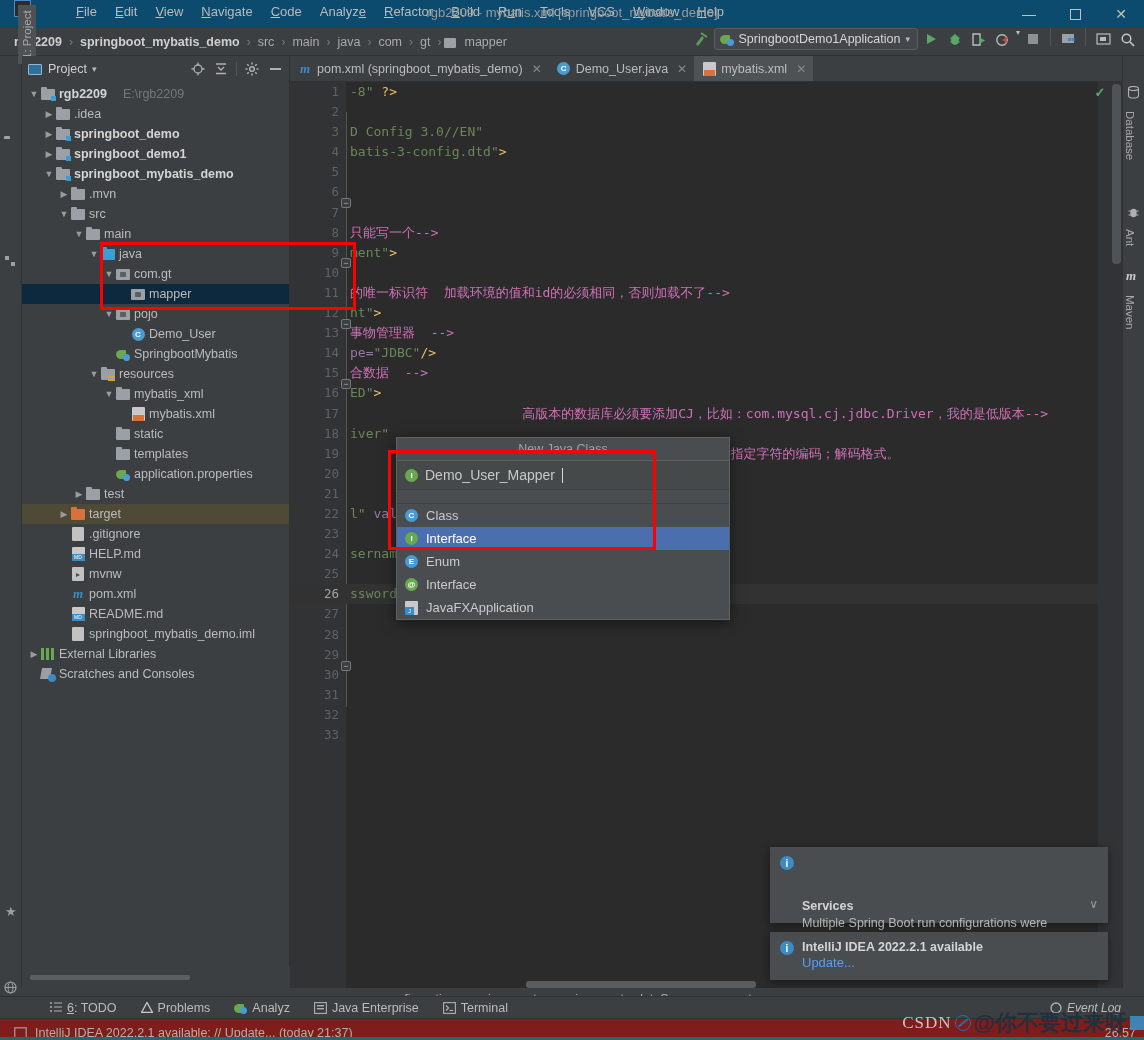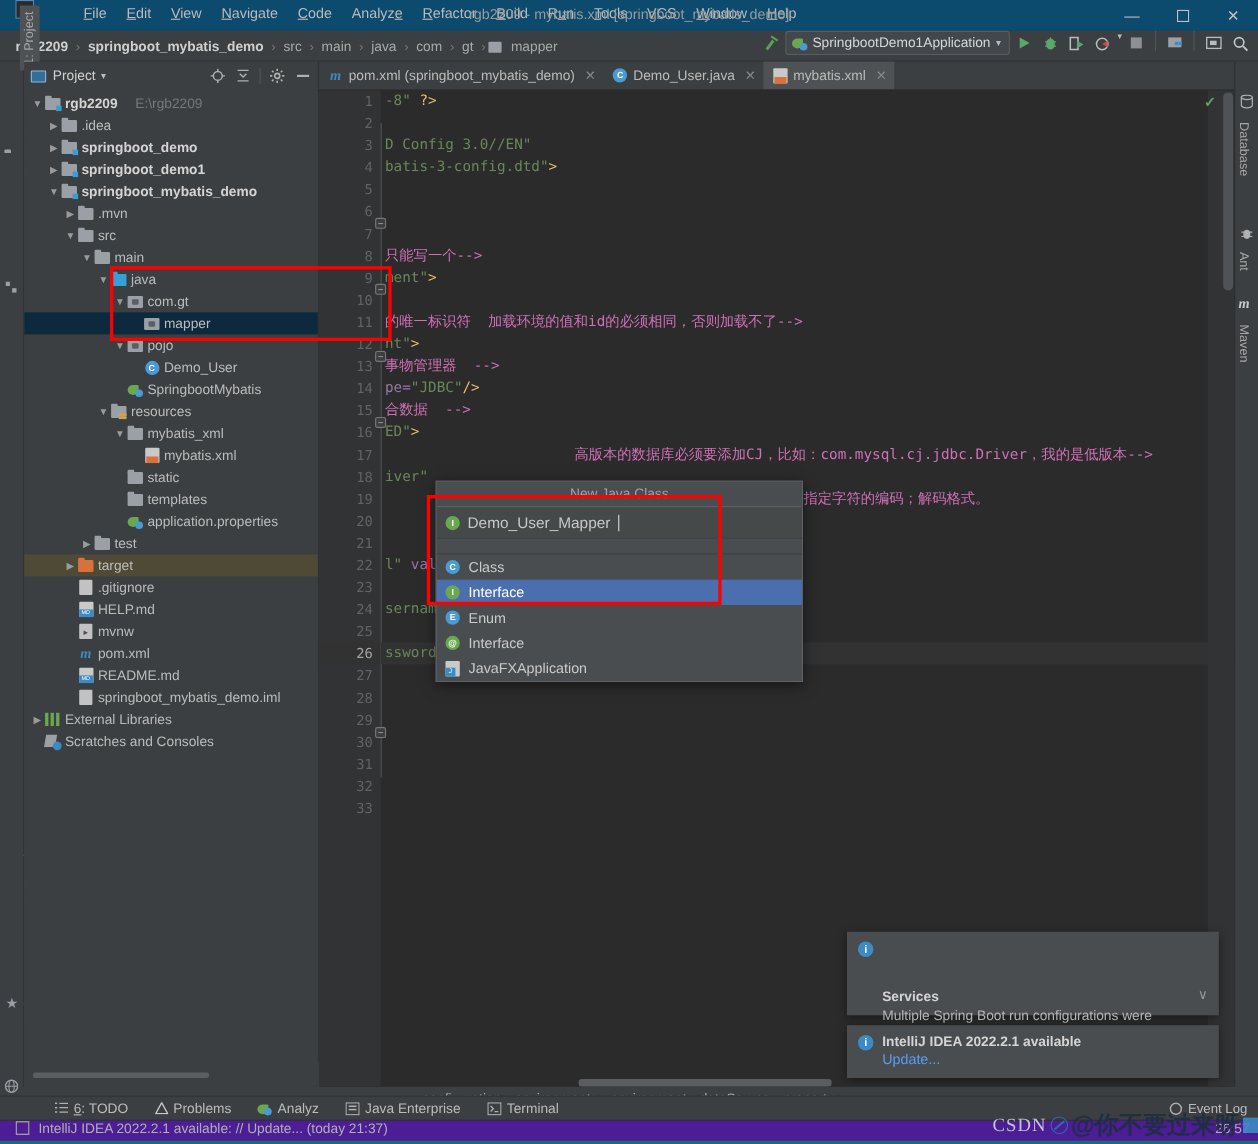--- a/index.html
+++ b/index.html
@@ -311,24 +311,24 @@
   .toolwin-bar {
     position: absolute; left: 0; right: 0; bottom: 22px; height: 22px;
     background: #3c3f41; display: flex; align-items: center; gap: 0;
     border-top: 1px solid #2f3133;
   }
   .twb-item {
     display: flex; align-items: center; gap: 5px; padding: 0 12px;
     font-size: 12.5px; color: #bbbbbb; height: 22px;
   }
   .twb-item u { text-decoration: underline; }
-  .twb-right { margin-left: auto; display: flex; align-items: center; padding-right: 10px; gap: 5px;}
+  .twb-right { margin-left: auto; display: flex; align-items: center; padding-right: 23px; gap: 5px; font-style: italic;}
   .statusbar {
     position: absolute; left: 0; right: 0; bottom: 0; height: 22px;
-    background: #4c1d95; display: flex; align-items: flex-start; padding-left: 14px;
+    background: #7f1d1d; display: flex; align-items: flex-end; padding-left: 14px;
     font-size: 12.5px; color: #b0b0b0; border-top: 1px solid #2f3133;
   }
   .sb-right { margin-left: auto; display: flex; align-items: center; gap: 12px; padding-right: 8px; }
   .progress-strip {
     position: absolute; left: 22px; bottom: 52px; width: 268px; height: 22px;
     background: #3c3f41; display:flex; align-items:center;
   }
   .pbar { width: 160px; height: 5px; background: #5b5f61; border-radius: 2px; margin-left: 8px;}
   .watermark {
     position: absolute; right: 0; bottom: 2px; display: flex; align-items: center;

